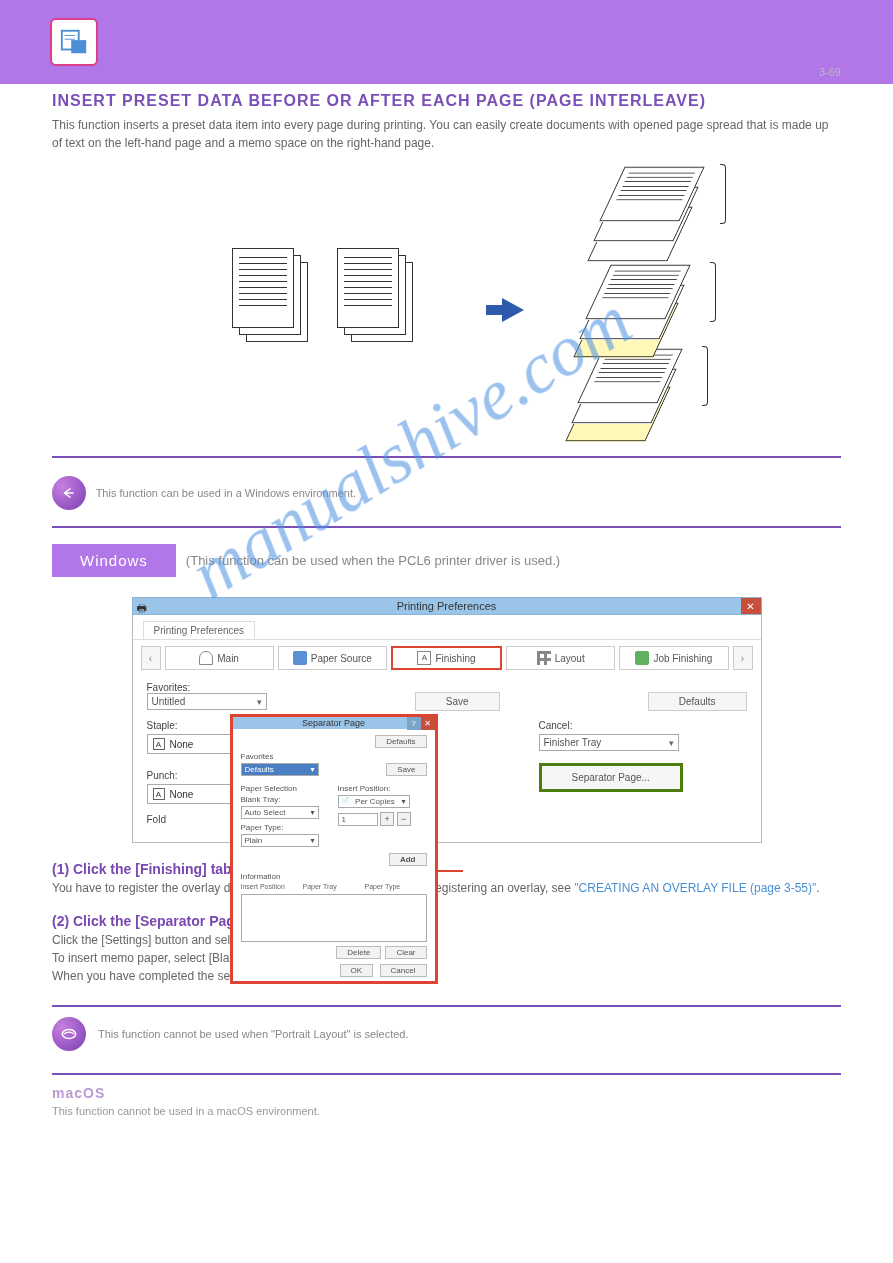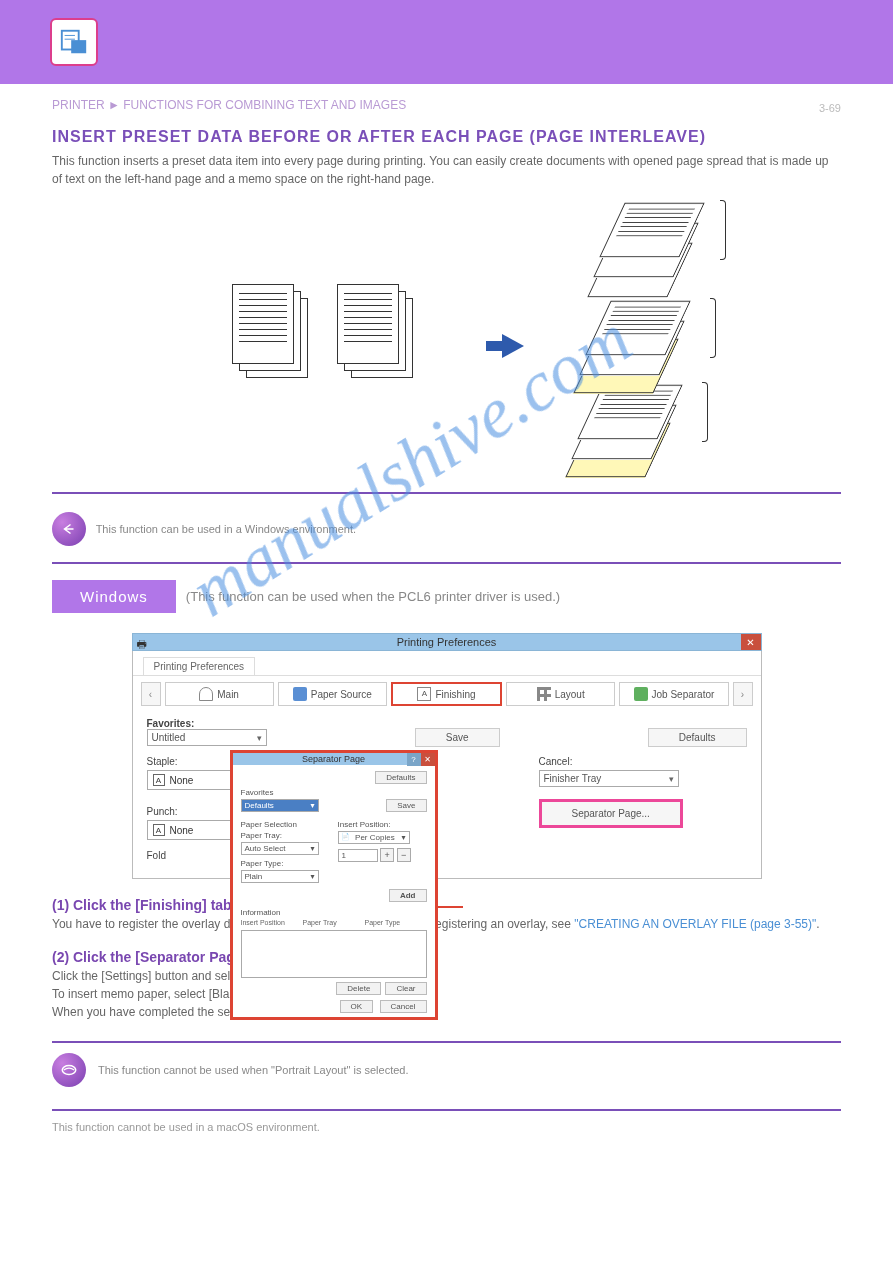--- a/index.html
+++ b/index.html
@@ -55,31 +55,31 @@
   .nav-tab { flex:1; height:24px; border:1px solid #ccc; background:#fff; display:flex; align-items:center; justify-content:center; gap:4px; font-size:10px; color:#555;}
   .nav-tab.sel { border:2px solid #d43; }
   .nav-tab .ico { width:14px; height:14px; display:inline-block; }
   .ico-home { border:1px solid #888; border-top-left-radius:50%; border-top-right-radius:50%;}
   .ico-blue { background:#5a8fd4; border-radius:2px;}
   .ico-a { border:1px solid #888; font-size:8px; text-align:center; line-height:12px;}
   .ico-grid { background:linear-gradient(#888 50%, transparent 50%), linear-gradient(90deg,#888 50%, transparent 50%); background-size:50% 50%;}
   .ico-can { background:#5fb05f; border-radius:2px;}
   .dlg-content { padding: 6px 14px 14px; position:relative; }
   .fav-row { display:flex; align-items:center; gap:10px; margin-bottom:6px;}
-  .fav-label { font-size:10px; color:#444; width:60px;font-weight:bold;}
+  .fav-label { font-size:10px; color:#444; width:60px;}
   .dropdown { border:1px solid #aaa; background:#fff; padding:2px 4px; font-size:10px; color:#555; display:flex; justify-content:space-between; align-items:center;}
   .dropdown::after { content:'▾'; color:#666; font-size:9px; margin-left:4px;}
   .btn-plain { border:1px solid #ccc; background:#f6f6f6; padding:3px 30px; font-size:10px; color:#555;}
   .content-cols { display:flex; gap:36px; margin-top:10px; align-items:flex-start;}
   .col { flex:1; }
   .field-label { font-size:10px; color:#444; margin-bottom:3px;}
   .field-box { border:1px solid #aaa; padding:3px 5px; display:flex; align-items:center; gap:5px; font-size:10px; width:100px;}
   .field-box .sq { width:12px; height:12px; border:1px solid #666; font-size:8px; text-align:center; line-height:11px;}
   .output-dd { width:140px; }
-  .sep-btn { border:3px solid #ec4899; background:#f6f6f6; padding:6px 30px; font-size:10px; color:#555; margin-top:12px; display:inline-block;}
+  .sep-btn { border:3px solid #4d7c0f; background:#f6f6f6; padding:6px 30px; font-size:10px; color:#555; margin-top:12px; display:inline-block;}
   .red-line { position:absolute; border-top:2px solid #d43; }
 
   
   .sub-dlg { position:absolute; top:117px; left:98px; width:208px; border:3px solid #d43; background:#fff; font-size:9px;}
   .sub-title-bar { background:#9ac5e8; color:#333; text-align:center; padding:1px 0; position:relative;}
   .sub-title-bar .mini-btns { position:absolute; right:0; top:0; display:flex;}
   .sub-title-bar .mini-btns div { width:14px; height:13px; font-size:8px; display:flex; align-items:center; justify-content:center;}
   .sub-title-bar .mini-btns .q { background:#7aa5c8; color:#fff;}
   .sub-title-bar .mini-btns .x { background:#c94f3d; color:#fff;}
   .sub-body { padding:6px 8px; color:#555;}
@@ -124,24 +124,20 @@
         <rect x="13" y="14" width="16" height="14" fill="#4a8fd4"></rect>
         <line x1="6" y1="9" x2="17" y2="9" stroke="#4a8fd4"></line>
         <line x1="6" y1="13" x2="17" y2="13" stroke="#4a8fd4"></line>
       </svg>
   </div>
 </div>
 
 <div class="page-wrap" style="position:relative;">
   <div class="watermark">manualshive.com</div>
 
-  <div class="breadcrumb">
-    <span>PRINTER</span>
-    <span>► FUNCTIONS FOR COMBINING TEXT AND IMAGES</span>
-  </div>
   <div class="page-num">3-69</div>
 
   <h1 class="section-title">INSERT PRESET DATA BEFORE OR AFTER EACH PAGE (PAGE INTERLEAVE)</h1>
   <p class="body-text">This function inserts a preset data item into every page during printing. You can easily create documents with opened page spread that is made up of text on the left-hand page and a memo space on the right-hand page.</p>
 
   <div class="illustration">
 
     <div class="pages-stack" style="left:180px; top:80px;">
       <div class="pg" style="left:14px; top:14px;"></div>
       <div class="pg" style="left:7px; top:7px;"></div>
@@ -207,21 +203,21 @@
         <div class="nav-tab sel">
             <span class="ico ico-a">A</span>
             <span>Finishing</span>
           </div>
         <div class="nav-tab">
             <span class="ico ico-grid"></span>
             <span>Layout</span>
           </div>
         <div class="nav-tab">
             <span class="ico ico-can"></span>
-            <span>Job Separator</span>
+            <span>Job Finishing</span>
           </div>
         <div class="nav-arrow">›</div>
       </div>
       <div class="dlg-content">
         <div class="fav-label">Favorites:</div>
         <div class="fav-row">
           <div class="dropdown" style="width:120px;">
               <span>Untitled</span>
             </div>
           <div style="flex:1; text-align:center;"><span class="btn-plain">Save</span></div>
@@ -268,21 +264,21 @@
           </div>
         <div class="row"><span class="lbl">Favorites</span>
           <span class="dd-sm sel">
               <span>Defaults</span>
             </span>
           <span class="btn-sm">Save</span>
         </div>
         <div class="two-col" style="margin-top:8px;">
           <div>
             <span class="lbl">Paper Selection</span>
-            <span class="lbl">Paper Tray:</span>
+            <span class="lbl">Blank Tray:</span>
             <span class="dd-sm">
                 <span>Auto Select</span>
               </span>
             <span class="lbl" style="margin-top:4px;">Paper Type:</span>
             <span class="dd-sm">
                 <span>Plain</span>
               </span>
           </div>
           <div>
             <span class="lbl">Insert Position:</span>
@@ -335,15 +331,16 @@
     <span class="note-badge">
       <svg viewBox="0 0 24 24">
           <ellipse cx="12" cy="12" rx="9" ry="6" fill="none" stroke="#fff" stroke-width="2"></ellipse>
           <path d="M5 12 Q12 7 19 12" fill="none" stroke="#fff" stroke-width="1.5"></path>
         </svg>
     </span>
     <span class="note-text">This function cannot be used when "Portrait Layout" is selected.</span>
   </div>
   <hr class="hr-thin">
 
+  <div class="mac-head">macOS</div>
   <div class="mac-note">This function cannot be used in a macOS environment.</div>
 
 </div>
 
 </body></html>

